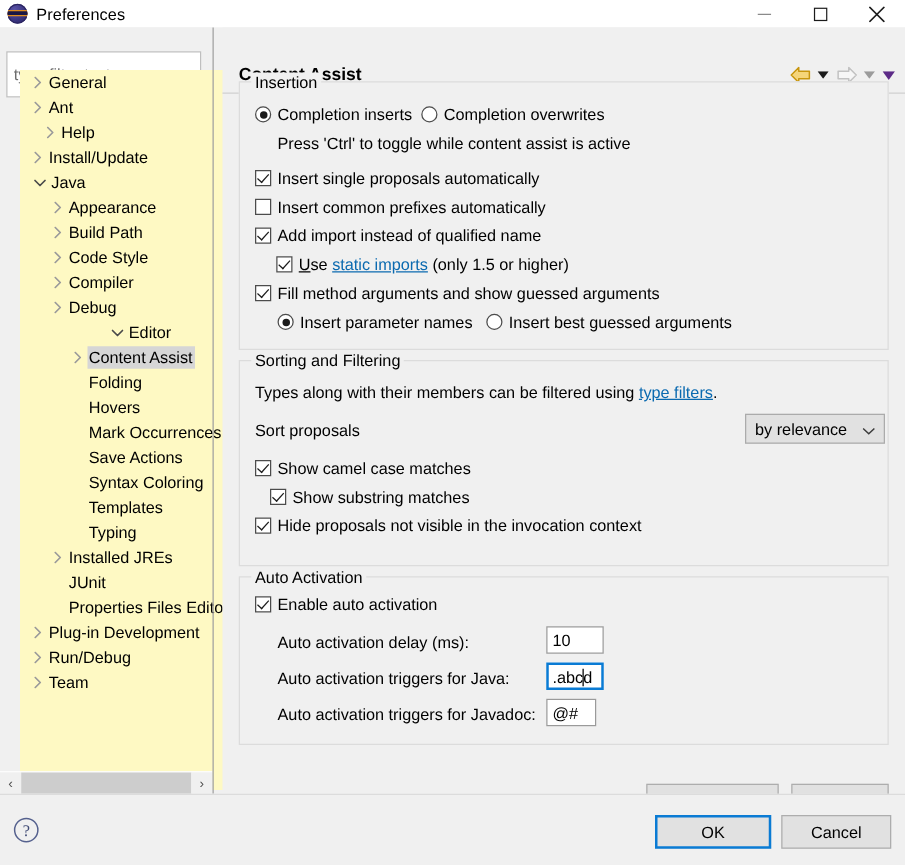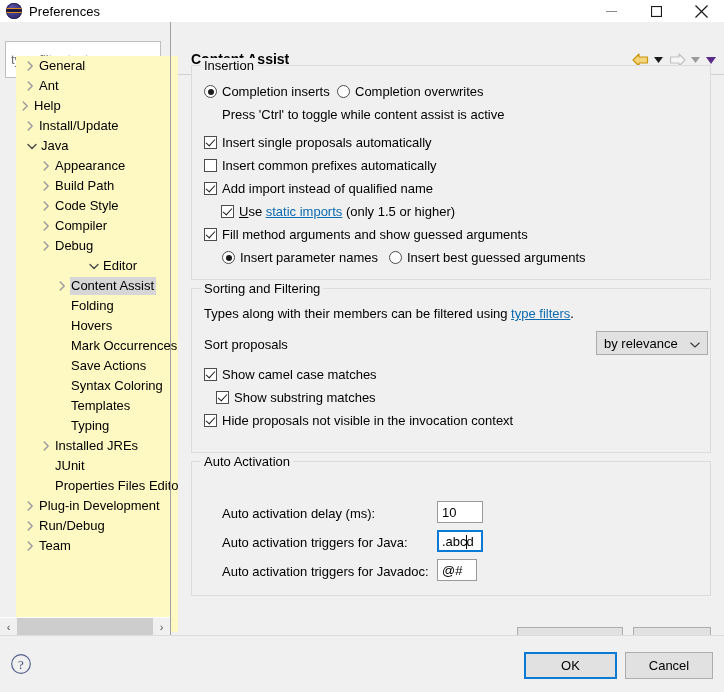--- a/index.html
+++ b/index.html
@@ -378,21 +378,21 @@
           <span class="tree-label">General</span>
         </div>
         <div class="tree-row" style="padding-left: 6px;">
           <span class="twisty">
             <svg width="7" height="10" viewBox="0 0 7 10">
               <path d="M1.2 1 L5.2 5 L1.2 9" fill="none" stroke="#9a9a9a" stroke-width="1.4" stroke-linecap="round" stroke-linejoin="round"></path>
             </svg>
           </span>
           <span class="tree-label">Ant</span>
         </div>
-        <div class="tree-row" style="padding-left: 1px;">
+        <div class="tree-row" style="padding-left: 16px;">
           <span class="twisty">
             <svg width="7" height="10" viewBox="0 0 7 10">
               <path d="M1.2 1 L5.2 5 L1.2 9" fill="none" stroke="#9a9a9a" stroke-width="1.4" stroke-linecap="round" stroke-linejoin="round"></path>
             </svg>
           </span>
           <span class="tree-label">Help</span>
         </div>
         <div class="tree-row" style="padding-left: 6px;">
           <span class="twisty">
             <svg width="7" height="10" viewBox="0 0 7 10">
@@ -654,20 +654,24 @@
       </div>
       <div class="row" style="left:12px; top:124px;">
         <span class="cb checked"></span>
         <span class="lbl">Hide proposals not visible in the invocation context</span>
       </div>
     </div>
 
     <div class="group" style="left:13px; top:439px; width:520px; height:135px;">
       <div class="group-title">Auto Activation</div>
 
+      <div class="row" style="left:12px; top:14px;">
+        <span class="cb checked"></span>
+        <span class="lbl">Enable auto activation</span>
+      </div>
 
       <div class="row" style="left:30px; top:44px;">
         <span class="lbl">Auto activation delay (ms):</span>
       </div>
       <input class="tbox" style="left: 245px; top: 39px; width: 46px;" type="text" value="10">
 
       <div class="row" style="left:30px; top:73px;">
         <span class="lbl">Auto activation triggers for Java:</span>
       </div>
       <div class="tbox focused" style="left:245px; top:68px; width:46px;"><span>.abc</span><span class="caretbar"></span><span>d</span></div>

